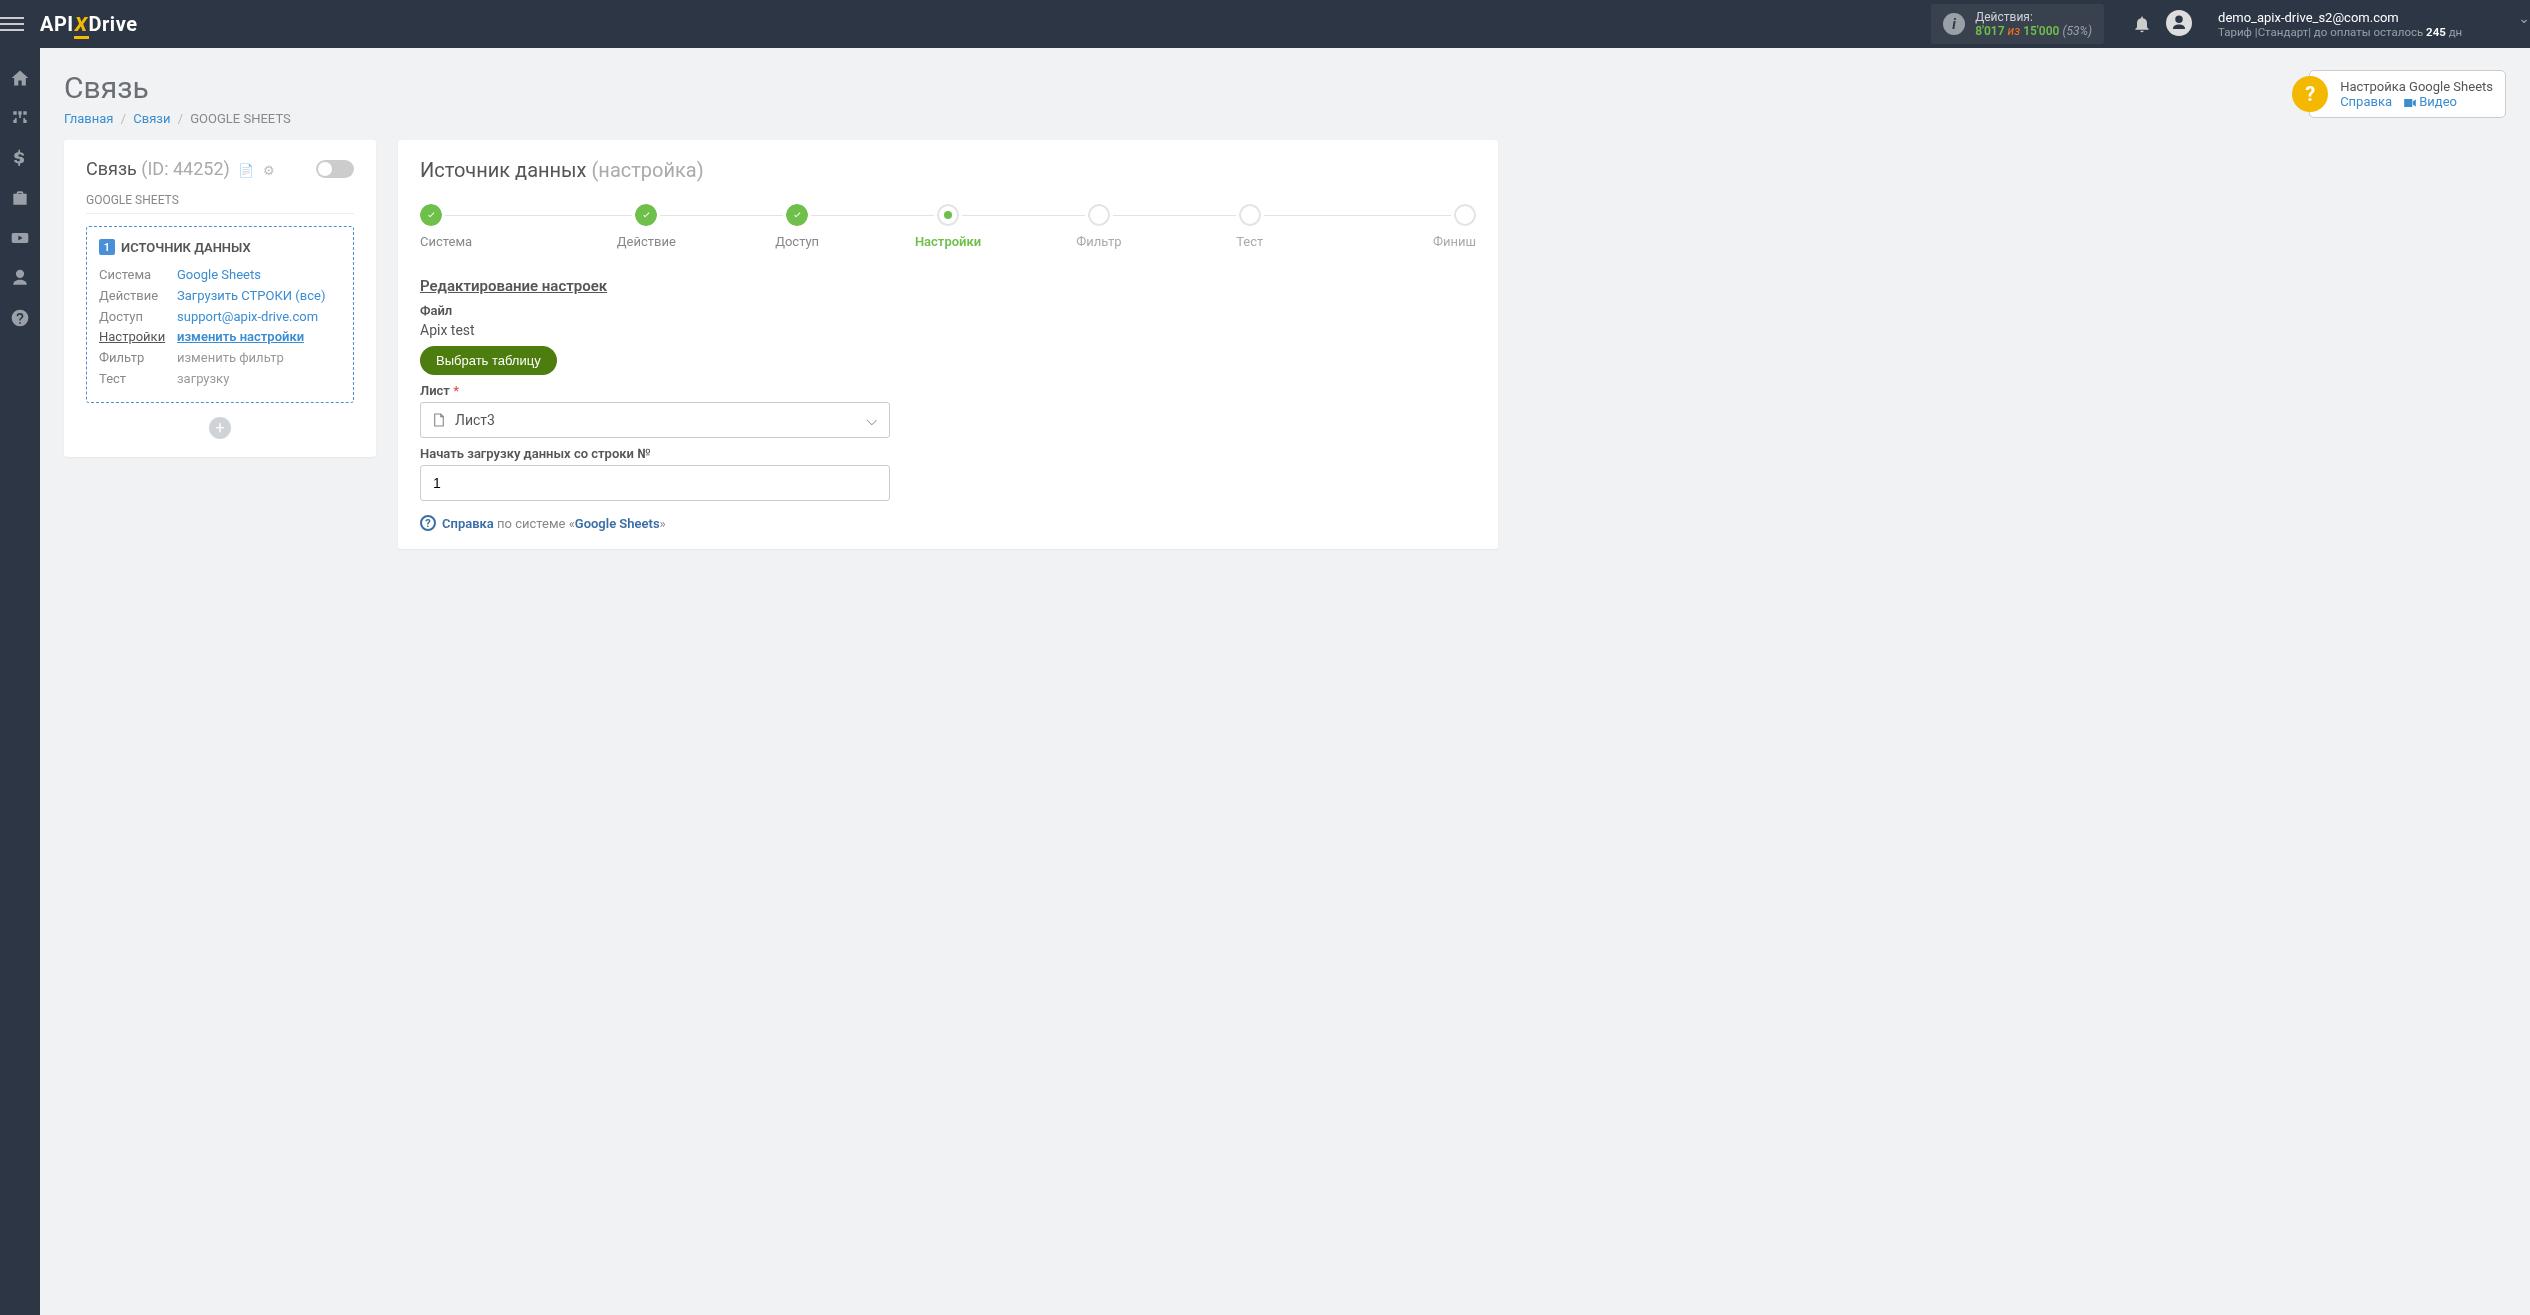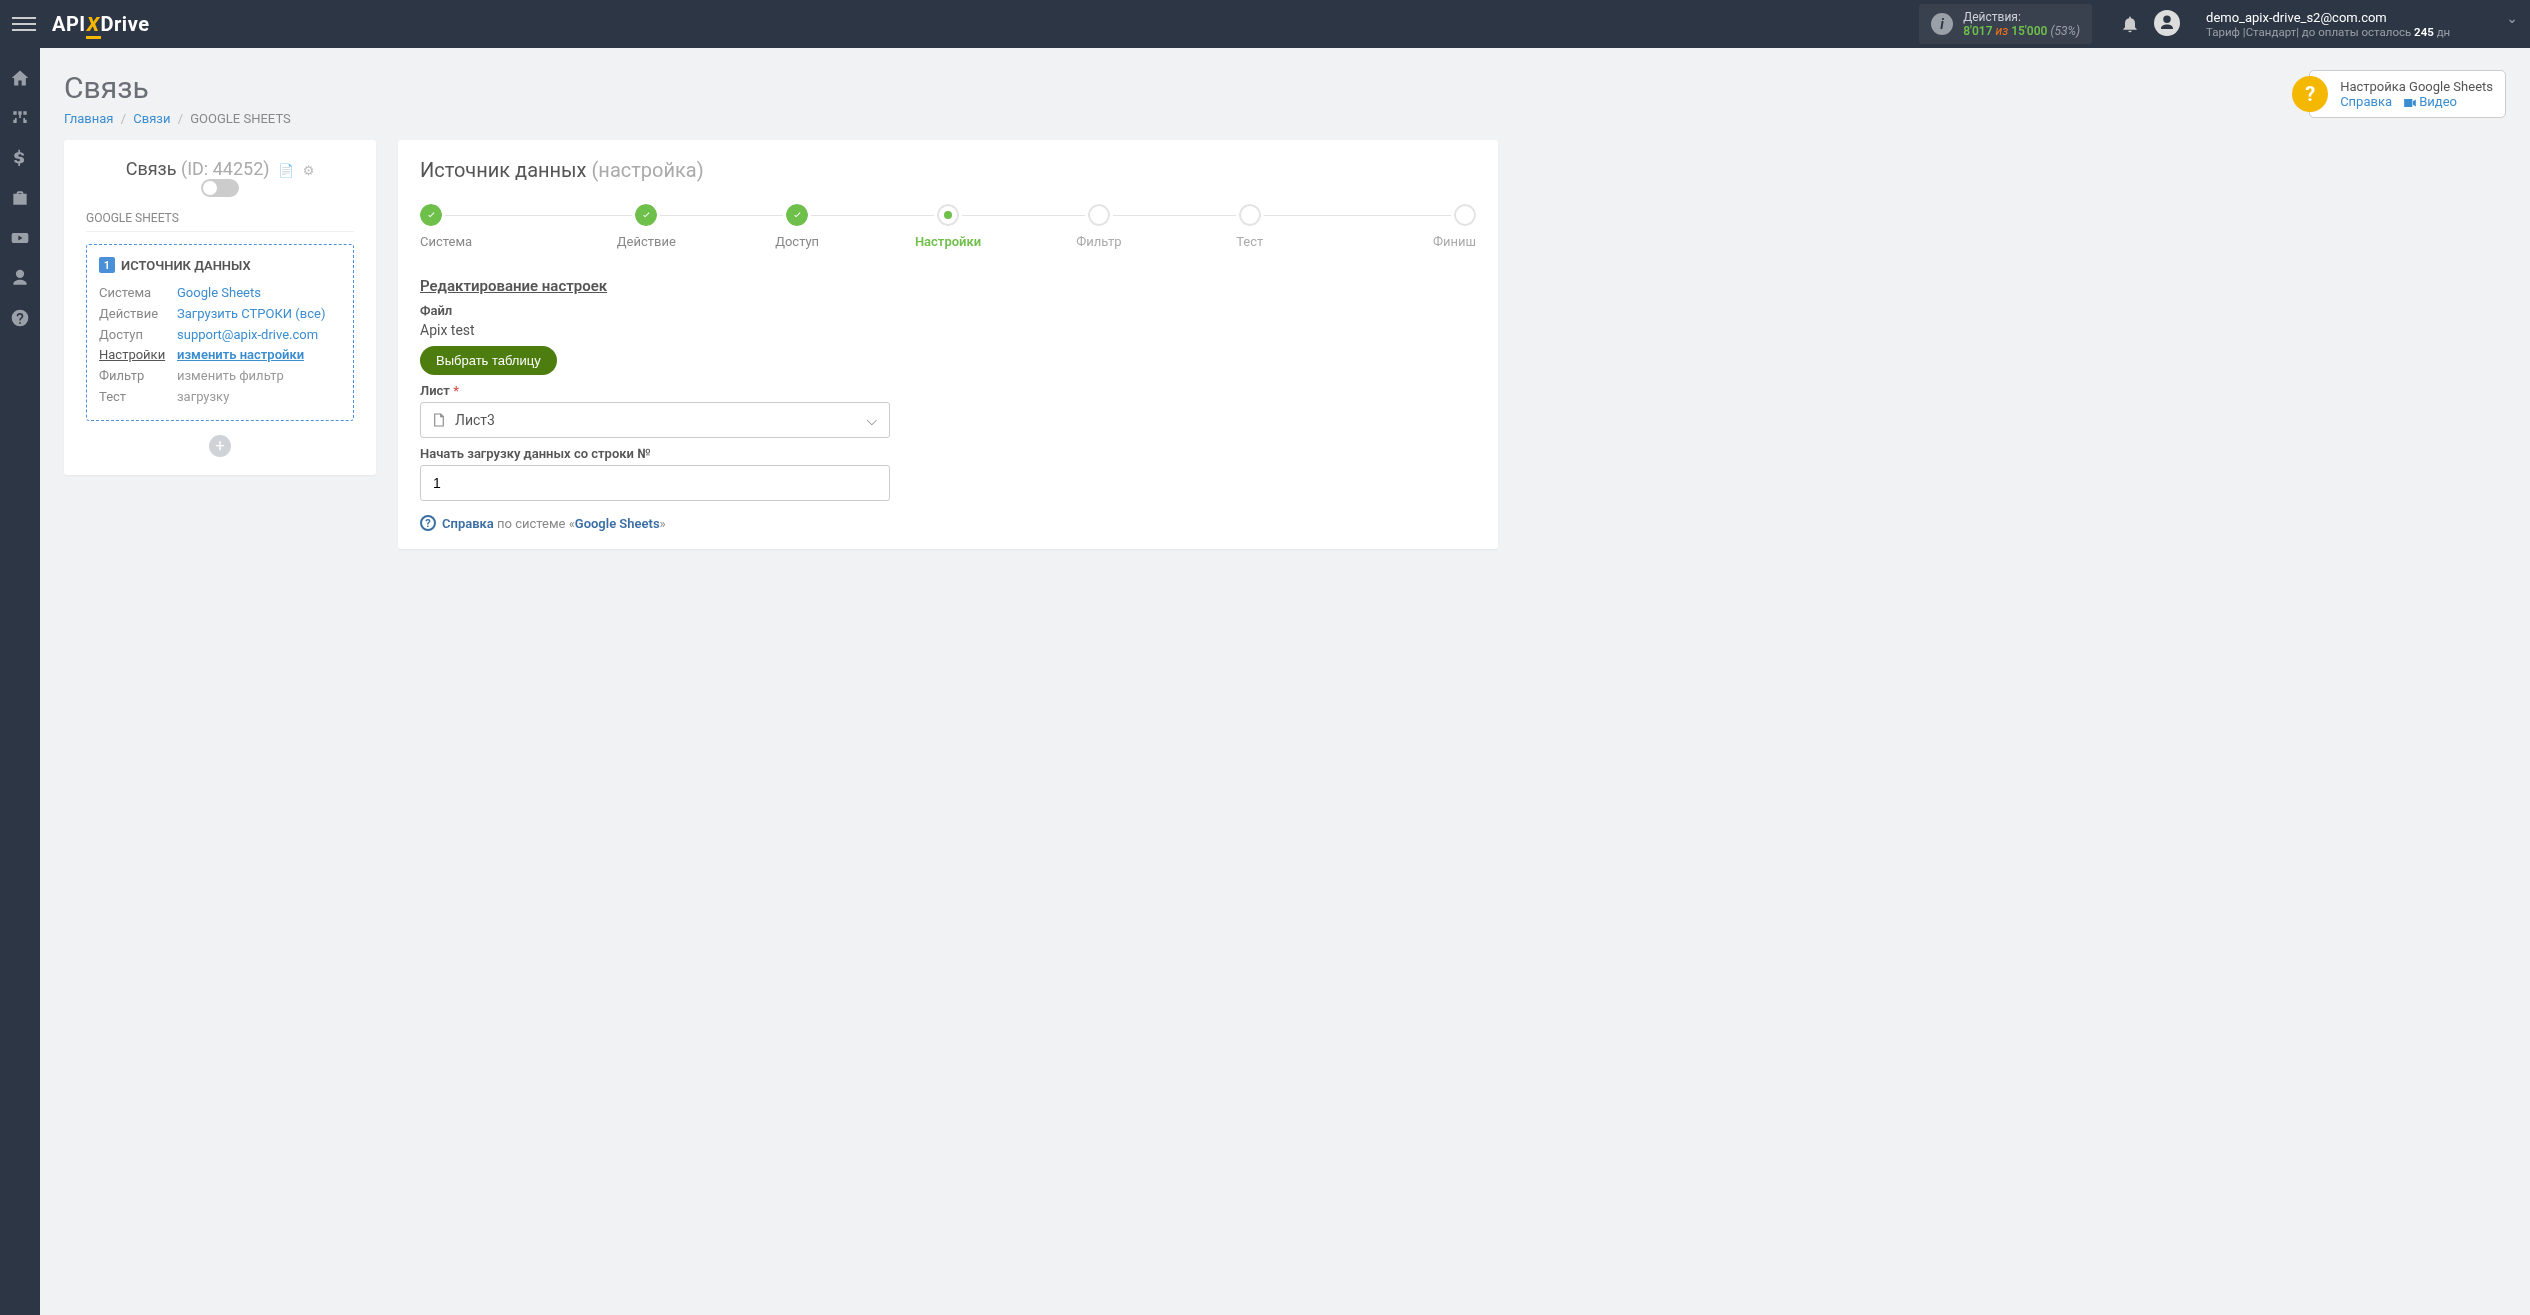--- a/index.html
+++ b/index.html
@@ -1,19 +1,19 @@
 <!DOCTYPE html>
 <html><head>
 <meta charset="utf-8">
 <style>
 * { margin: 0; padding: 0; box-sizing: border-box; }
 body { font-family: -apple-system, BlinkMacSystemFont, "Segoe UI", Roboto, Arial, sans-serif; background: #f1f2f4; font-size: 14px; color: #333; }
 
 
-.top-header { background: #2d3645; height: 48px; display: flex; align-items: center; padding: 0 12px; color: #fff; }
+.top-header { background: #2d3645; height: 48px; display: flex; align-items: center; padding: 0 0; color: #fff; }
 .hamburger { width: 24px; height: 24px; display: flex; flex-direction: column; justify-content: center; gap: 4px; cursor: pointer; margin-right: 16px; }
 .hamburger span { height: 2px; background: #ccc; }
 .logo { font-size: 20px; font-weight: 700; letter-spacing: 0.5px; }
 .logo .api { color: #fff; }
 .logo .x { color: #f5b800; font-style: italic; font-weight: 800; border-bottom: 3px solid #f5b800; padding: 0 1px; }
 .logo .drive { color: #fff; }
 .header-spacer { flex: 1; }
 .actions-box { background: rgba(255,255,255,0.06); border-radius: 3px; padding: 6px 12px; display: flex; align-items: center; gap: 10px; margin-right: 14px; }
 .info-circle { width: 22px; height: 22px; border-radius: 50%; background: #9aa0a8; color: #2d3645; display: flex; align-items: center; justify-content: center; font-weight: 700; font-size: 14px; font-style: italic; }
 .actions-text .lbl { font-size: 12px; color: #cfd3d9; }
@@ -48,21 +48,21 @@
 .help-box .title { font-size: 13px; color: #555; }
 .help-box .links { font-size: 13px; }
 .help-box .links a { color: #3b8dd1; text-decoration: none; }
 .cam-icon { width: 14px; height: 12px; fill: #3b8dd1; display: inline-block; vertical-align: middle; margin: 0 2px 0 8px; }
 
 .cols { display: flex; gap: 22px; align-items: flex-start; }
 .card { background: #fff; border-radius: 3px; box-shadow: 0 1px 2px rgba(0,0,0,0.05); padding: 18px 22px; }
 .side-card { width: 312px; }
 .main-card { flex: 1; max-width: 1100px; }
 
-.side-head { display: flex; justify-content: space-between; align-items: center; flex-direction: column; }
+.side-head { display: flex; justify-content: space-between; align-items: center; }
 .side-title { font-size: 18px; color: #555; }
 .side-title .id { color: #aaa; }
 .side-title .icons { color: #bbb; font-size: 13px; margin-left: 4px; }
 .toggle { width: 38px; height: 18px; background: #ccc; border-radius: 10px; position: relative; cursor: pointer; }
 .toggle::after { content: ""; position: absolute; left: 2px; top: 2px; width: 14px; height: 14px; background: #fff; border-radius: 50%; }
 .side-sub { font-size: 12px; color: #888; margin-top: 14px; padding-bottom: 6px; border-bottom: 1px solid #eee; }
 
 .src-box { border: 1.5px dashed #4a90d9; border-radius: 3px; margin-top: 12px; padding: 12px; }
 .src-title { font-size: 13px; font-weight: 600; color: #555; display: flex; align-items: center; gap: 6px; margin-bottom: 10px; }
 .badge-1 { background: #4a90d9; color: #fff; width: 16px; height: 16px; border-radius: 2px; display: inline-flex; align-items: center; justify-content: center; font-size: 11px; font-weight: 600; }

